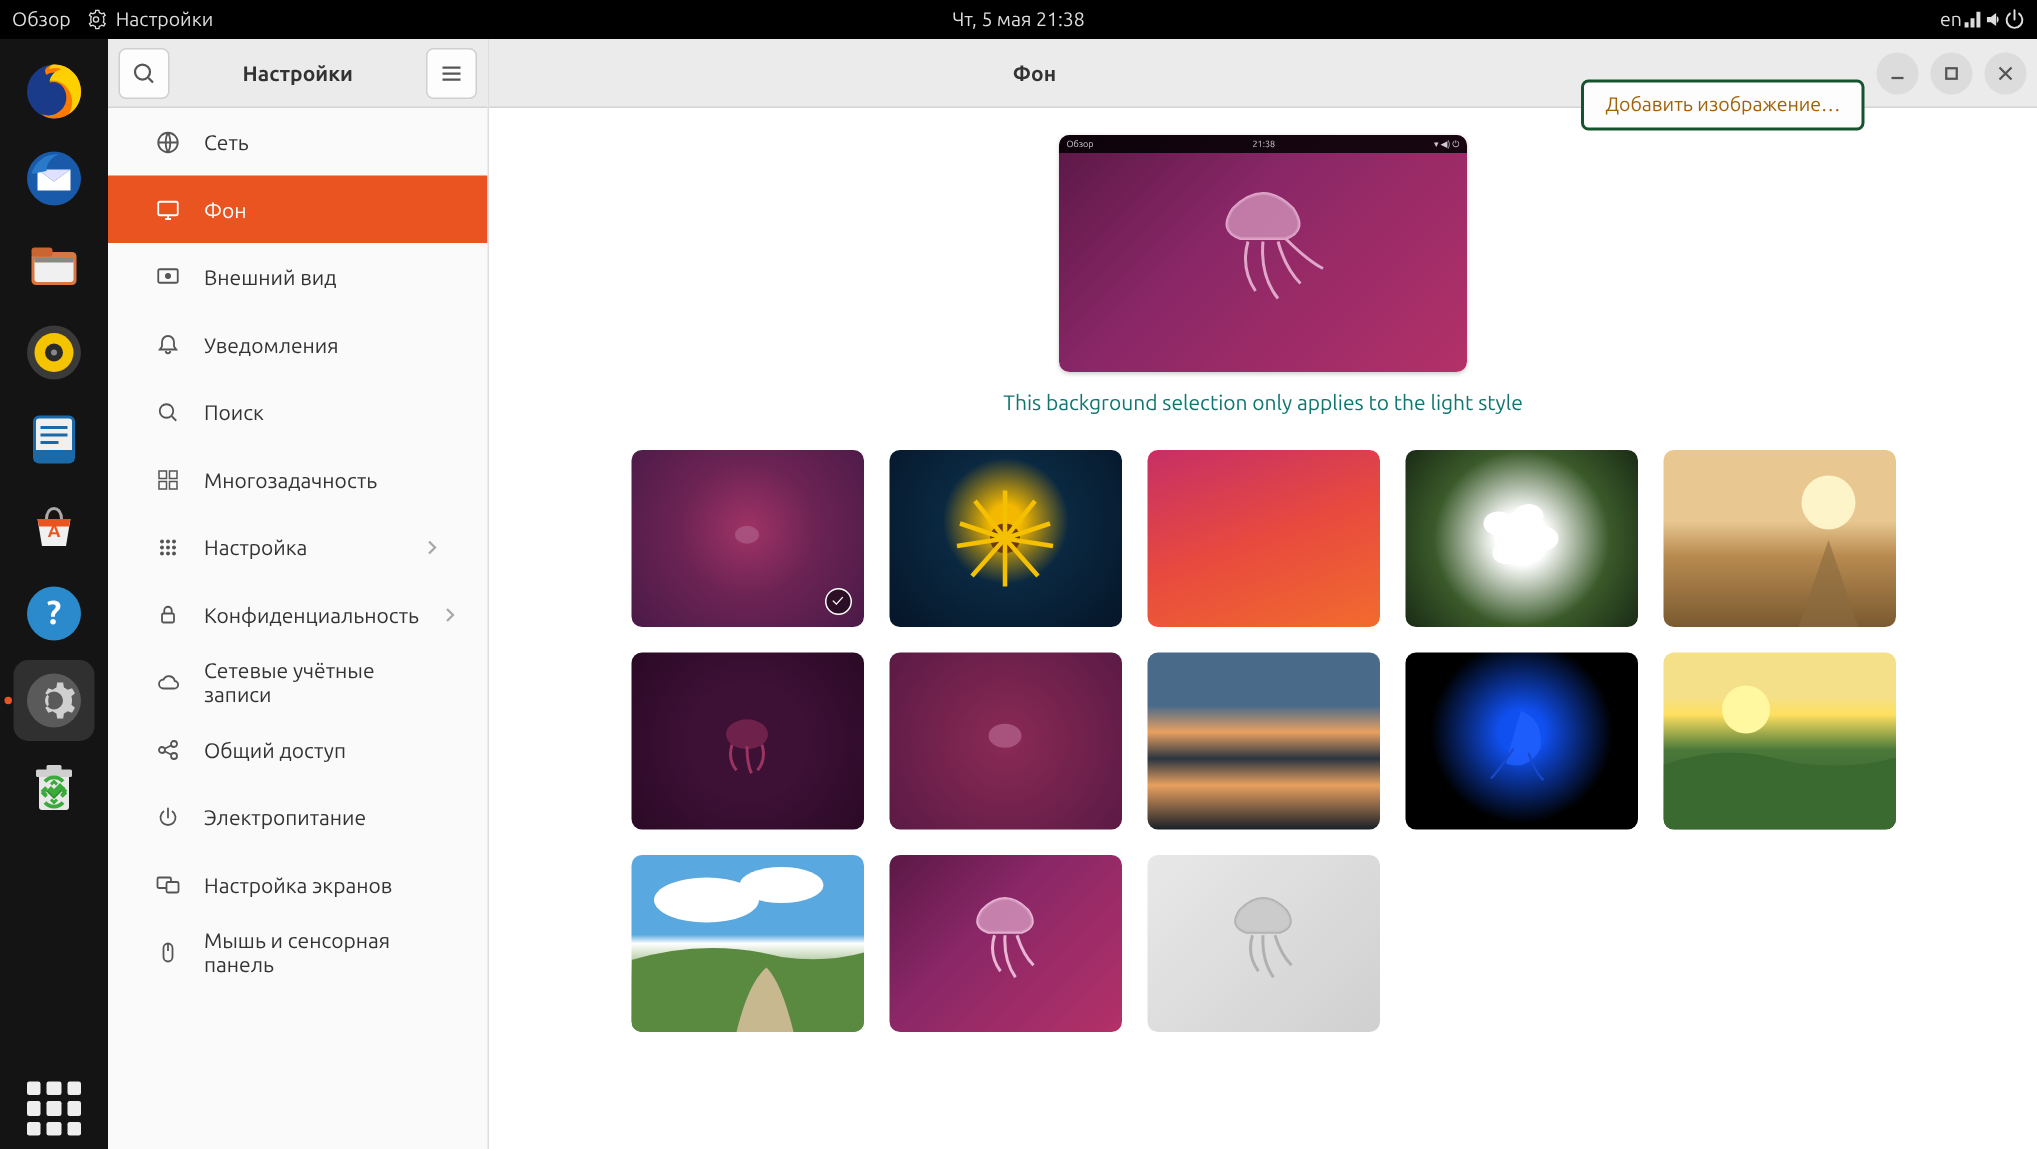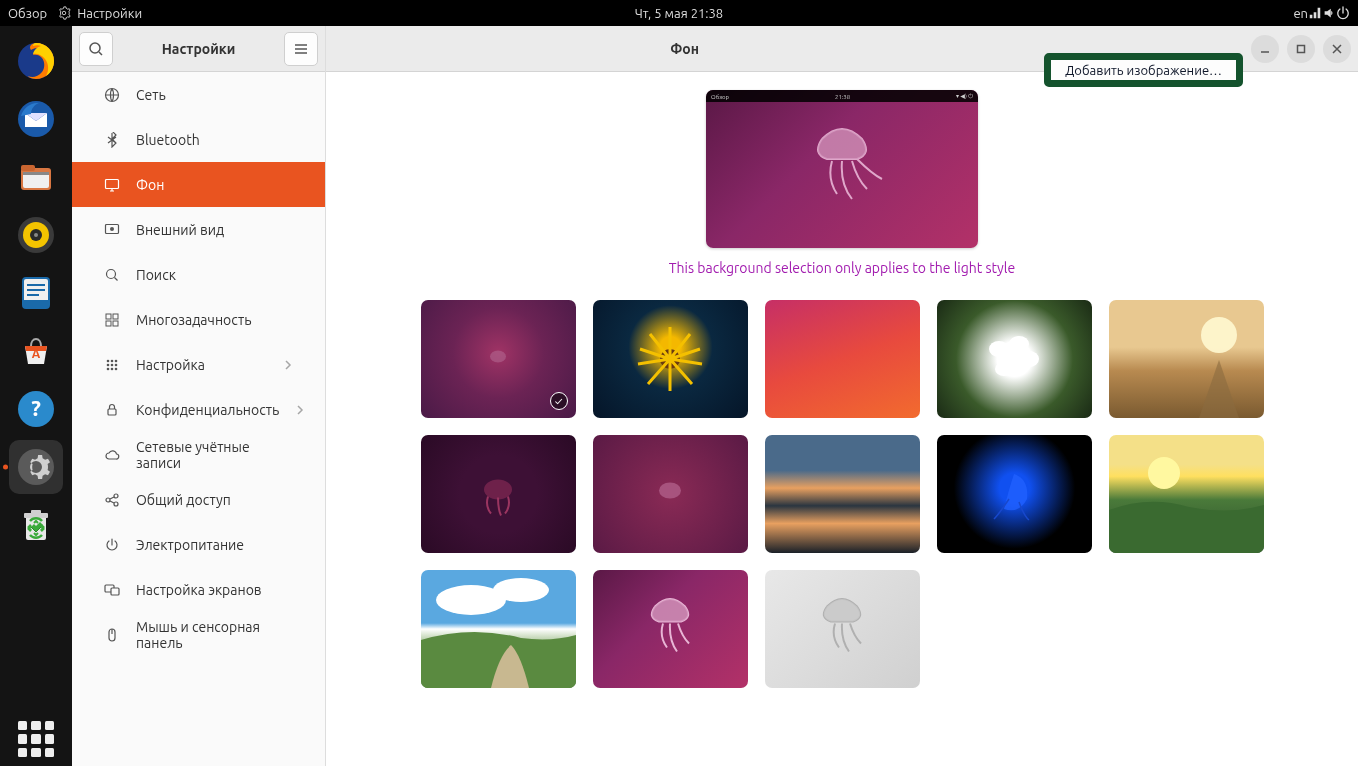--- a/index.html
+++ b/index.html
@@ -35,27 +35,27 @@
 .nav-item { height: 45px; display: flex; align-items: center; padding: 0 32px; gap: 16px; font-size: 14px; color: #333; cursor: pointer; position: relative; }
 .nav-item.active { background: #e95420; color: #fff; }
 .nav-item.active svg { fill: #fff; stroke: #fff; }
 .nav-icon { width: 16px; height: 16px; display: inline-flex; flex-shrink: 0; }
 .nav-icon svg { fill: #555; }
 .nav-chevron { margin-left: auto; opacity: 0.5; }
 
 .main { flex: 1; display: flex; flex-direction: column; background: #fff; }
 .main-header { height: 46px; background: #ebebeb; border-bottom: 1px solid #d4d4d4; display: flex; align-items: center; padding: 0 7px; gap: 8px; }
 .main-title { flex: 1; text-align: center; font-weight: 600; font-size: 14px; color: #333; }
-.add-btn { height: 34px; padding: 0 14px; border: 7px solid #14532d; border-radius: 5px; background: #fdfdfd; font-size: 13px; cursor: pointer; color: #0f172a; margin-top: 43px; }
+.add-btn { height: 34px; padding: 0 14px; border: 2px solid #14532d; border-radius: 5px; background: #fdfdfd; font-size: 13px; cursor: pointer; color: #a16207; margin-top: 43px; }
 .win-btn { width: 28px; height: 28px; border-radius: 50%; background: #dcdcdc; display: flex; align-items: center; justify-content: center; cursor: pointer; }
 
 .content { flex: 1; overflow-y: auto; padding: 18px 20px; }
 .preview { width: 272px; height: 158px; margin: 0 auto 12px; border-radius: 7px; overflow: hidden; background: linear-gradient(135deg, #5a1846 0%, #8a2767 40%, #b33168 100%); position: relative; box-shadow: 0 1px 3px rgba(0,0,0,0.2); }
 .preview-bar { position: absolute; top: 0; left: 0; right: 0; height: 12px; background: rgba(0,0,0,0.85); display: flex; justify-content: space-between; padding: 0 5px; color: #ccc; font-size: 6px; align-items: center; }
-.hint { text-align: center; color: #a21caf; font-size: 14px; margin-bottom: 24px; }
+.hint { text-align: center; color: #0f766e; font-size: 14px; margin-bottom: 24px; }
 
 .wallpapers { display: grid; grid-template-columns: repeat(5, 155px); gap: 17px; justify-content: center; }
 .wp { width: 155px; height: 118px; border-radius: 7px; position: relative; cursor: pointer; overflow: hidden; }
 .wp.selected::after { content: "✓"; position: absolute; right: 8px; bottom: 8px; width: 16px; height: 16px; background: rgba(0,0,0,0.5); border: 1.5px solid #fff; border-radius: 50%; color: #fff; font-size: 11px; display: flex; align-items: center; justify-content: center; }
 
 .jelly { position: absolute; left: 50%; top: 50%; transform: translate(-50%,-50%); }
 
 
 .wp1 { background: radial-gradient(circle at 50% 45%, #a03365 0%, #6b2354 45%, #4a1a47 100%); }
 .wp2 { background: radial-gradient(circle at 50% 40%, #f4b800 0 10%, #0a2840 40%, #051528 100%); }
@@ -220,45 +220,45 @@
     <div class="nav" id="nav">
         <div class="nav-item">
           <span class="nav-icon">
             <svg viewBox="0 0 16 16">
               <circle cx="8" cy="8" r="6.5" fill="none" stroke="#555" stroke-width="1.2"></circle>
               <path d="M2 8h12M8 2c2 2 2 10 0 12M8 2c-2 2-2 10 0 12" fill="none" stroke="#555" stroke-width="1.2"></path>
             </svg>
           </span>
           <span>Сеть</span>
         </div>
-        <div class="nav-item">
-          <span class="nav-icon">
-            <svg viewBox="0 0 16 16">
-              <path d="M8 1v14l4-4-4-4 4-4-4-4M4 5l8 6M4 11l8-6" fill="none" stroke="#555" stroke-width="1.2"></path>
-            </svg>
-          </span>
-          <span>Bluetooth</span>
-        </div>
         <div class="nav-item active">
           <span class="nav-icon">
             <svg viewBox="0 0 16 16">
               <rect x="1.5" y="2.5" width="13" height="9" rx="1" fill="none" stroke="currentColor" stroke-width="1.2"></rect>
               <path d="M6 14h4M8 12v2" stroke="currentColor" stroke-width="1.2"></path>
             </svg>
           </span>
           <span>Фон</span>
         </div>
         <div class="nav-item">
           <span class="nav-icon">
             <svg viewBox="0 0 16 16">
               <rect x="1.5" y="2.5" width="13" height="9" rx="1" fill="none" stroke="#555" stroke-width="1.2"></rect>
               <circle cx="8" cy="7" r="2" fill="#555"></circle>
             </svg>
           </span>
           <span>Внешний вид</span>
+        </div>
+        <div class="nav-item">
+          <span class="nav-icon">
+            <svg viewBox="0 0 16 16">
+              <path d="M8 2a4 4 0 014 4v3l1.5 2h-11L4 9V6a4 4 0 014-4zM6.5 12a1.5 1.5 0 003 0" fill="none" stroke="#555" stroke-width="1.2"></path>
+            </svg>
+          </span>
+          <span>Уведомления</span>
         </div>
         <div class="nav-item">
           <span class="nav-icon">
             <svg viewBox="0 0 16 16">
               <circle cx="7" cy="7" r="4.5" fill="none" stroke="#555" stroke-width="1.2"></circle>
               <path d="M10.5 10.5l3 3" stroke="#555" stroke-width="1.2"></path>
             </svg>
           </span>
           <span>Поиск</span>
         </div>

